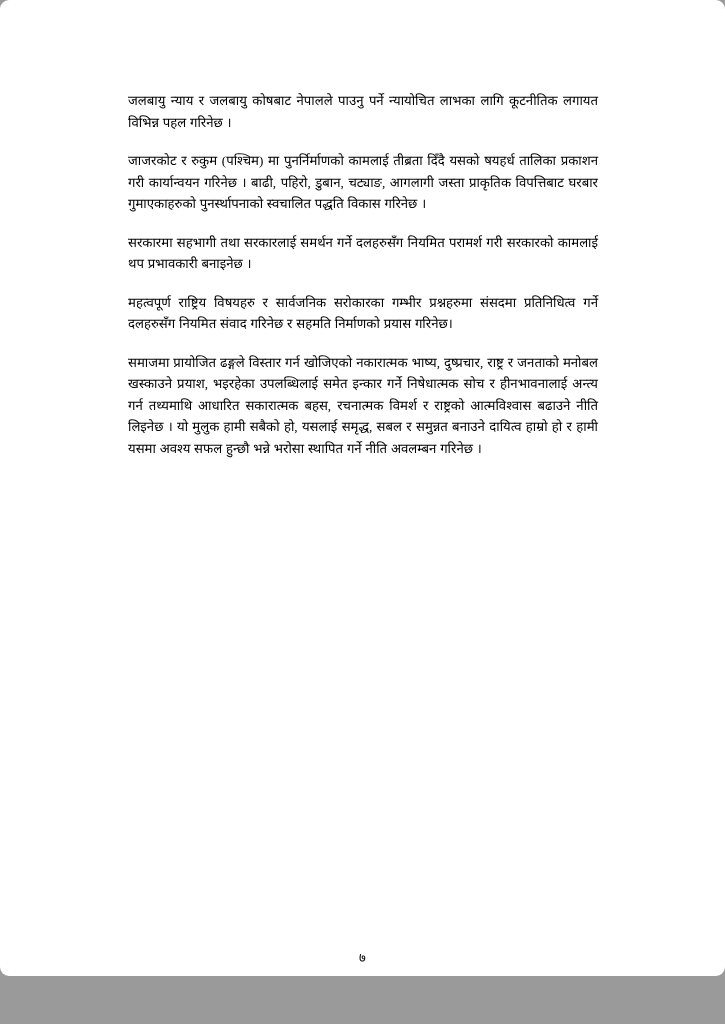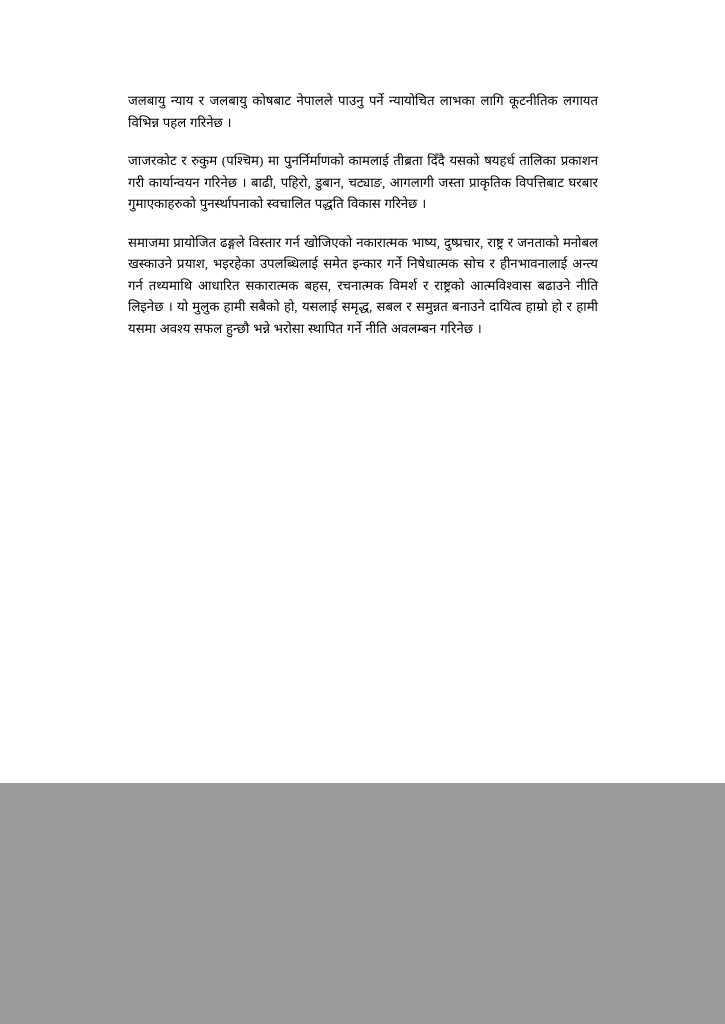--- a/index.html
+++ b/index.html
@@ -6,24 +6,25 @@
     margin: 0;
     padding: 0;
   }
   body {
     background: #9a9a9a;
     font-family: "Liberation Serif", "DejaVu Serif", serif;
   }
   .page {
     position: relative;
     width: 725px;
-    height: 783px;
+    height: 976px;
     background: #ffffff;
     margin: 0 auto;
     overflow: hidden;
+    border-radius: 9px;
   }
   .content {
     position: absolute;
     left: 128px;
     top: 90px;
     width: 470px;
   }
   .para {
     font-size: 13.2px;
     line-height: 21.5px;
@@ -48,18 +49,20 @@
   }
 </style>
 </head>
 <body>
 
 <div class="page">
 
   <div class="content">
     <p class="para">जलबायु न्याय र जलबायु कोषबाट नेपालले पाउनु पर्ने न्यायोचित लाभका लागि कूटनीतिक लगायत विभिन्न पहल गरिनेछ ।</p>
     <p class="para">जाजरकोट र रुकुम (पश्चिम) मा पुनर्निर्माणको कामलाई तीब्रता दिँदै यसको षयहर्ध तालिका प्रकाशन गरी कार्यान्वयन गरिनेछ । बाढी, पहिरो, डुबान, चट्याङ, आगलागी जस्ता प्राकृतिक विपत्तिबाट घरबार गुमाएकाहरुको पुनर्स्थापनाको स्वचालित पद्धति विकास गरिनेछ ।</p>
+    <p class="para">सरकारमा सहभागी तथा सरकारलाई समर्थन गर्ने दलहरुसँग नियमित परामर्श गरी सरकारको कामलाई थप प्रभावकारी बनाइनेछ ।</p>
+    <p class="para">महत्वपूर्ण राष्ट्रिय विषयहरु र सार्वजनिक सरोकारका गम्भीर प्रश्नहरुमा संसदमा प्रतिनिधित्व गर्ने दलहरुसँग नियमित संवाद गरिनेछ र सहमति निर्माणको प्रयास गरिनेछ।</p>
     <p class="para">समाजमा प्रायोजित ढङ्गले विस्तार गर्न खोजिएको नकारात्मक भाष्य, दुष्प्रचार, राष्ट्र र जनताको मनोबल खस्काउने प्रयाश, भइरहेका उपलब्धिलाई समेत इन्कार गर्ने निषेधात्मक सोच र हीनभावनालाई अन्त्य गर्न तथ्यमाथि आधारित सकारात्मक बहस, रचनात्मक विमर्श र राष्ट्रको आत्मविश्वास बढाउने नीति लिइनेछ । यो मुलुक हामी सबैको हो, यसलाई समृद्ध, सबल र समुन्नत बनाउने दायित्व हाम्रो हो र हामी यसमा अवश्य सफल हुन्छौ भन्ने भरोसा स्थापित गर्ने नीति अवलम्बन गरिनेछ ।</p>
   </div>
 
   <div class="page-number">७</div>
 
 </div>
 
 </body></html>

